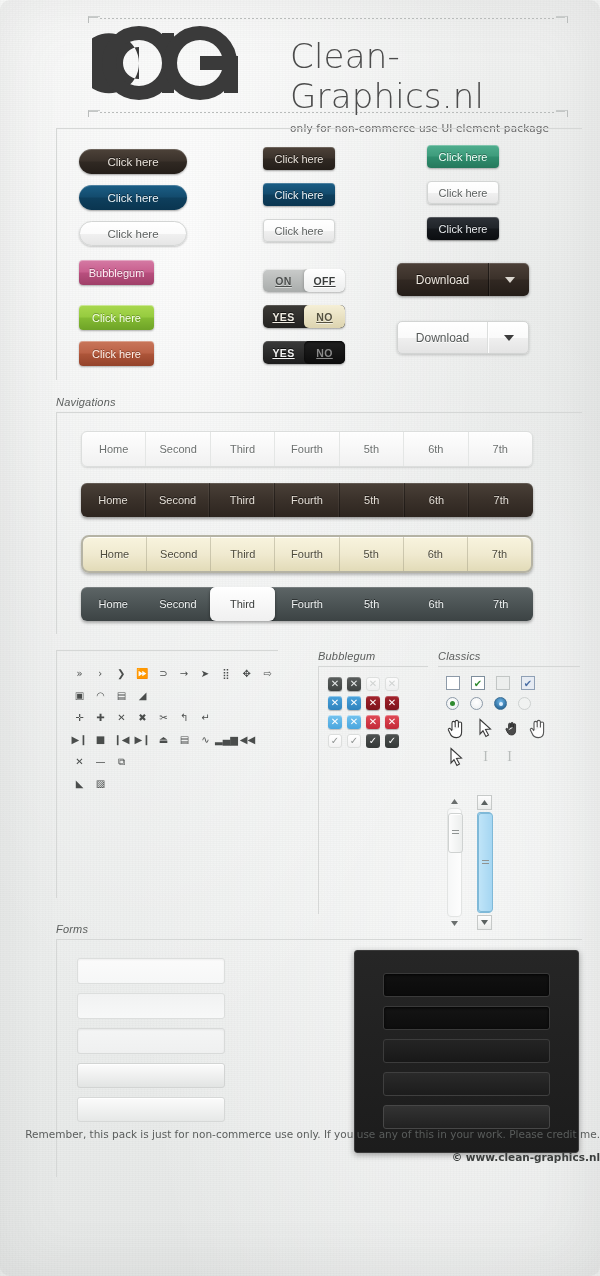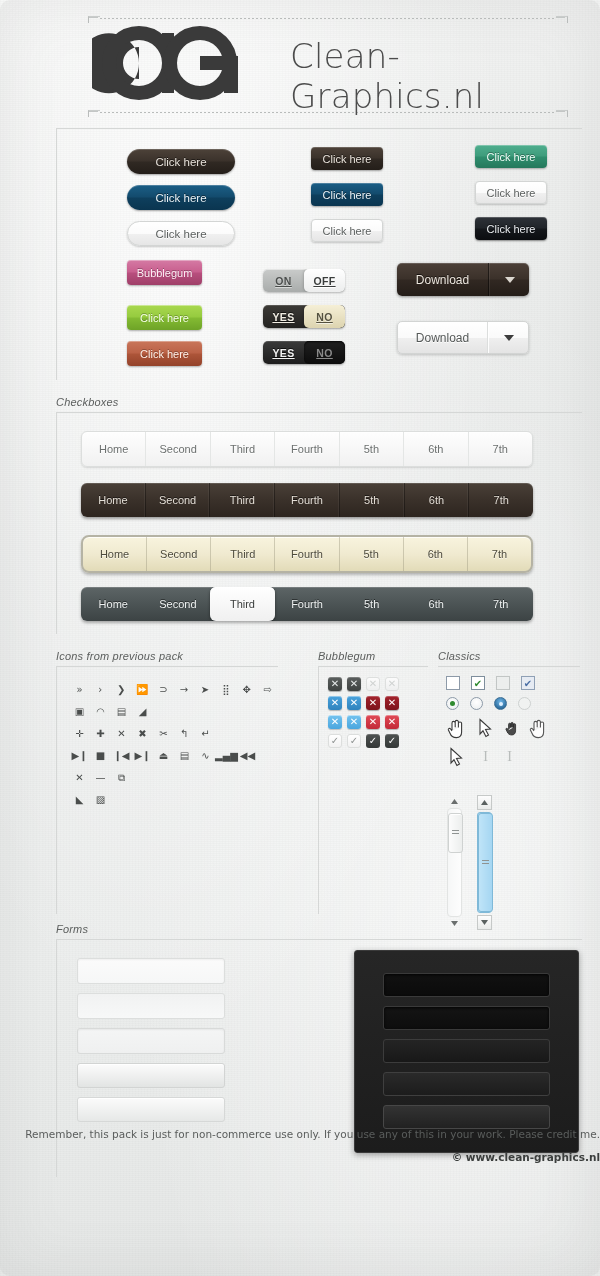--- a/index.html
+++ b/index.html
@@ -61,21 +61,21 @@
     border-left: 1px solid #d5d7d6;
     margin-left: 38px;
     position: relative;
   }
 
   
   #buttons-section .sec-box { height: 252px; }
   .btn-grid { position:relative; height: 100%; }
   .btn { border:0; cursor:pointer; font-family:"Liberation Sans", sans-serif;
          display:flex; align-items:center; justify-content:center; text-align:center;
-         position:absolute;margin-left:48px; }
+         position:absolute; }
 
   .b-pill { border-radius: 14px; width: 108px; height: 25px; font-size: 11.5px; }
   .b-rect { border-radius: 4px; width: 75px; height: 25px; font-size: 11px; }
   .b-mid  { border-radius: 4px; width: 72px; height: 23px; font-size: 11px; }
 
   .dark-brown { background: linear-gradient(180deg,#4d4239 0%, #3b322b 48%, #302923 52%, #241e19 100%);
                 color:#e8e2da; box-shadow: inset 0 1px 0 rgba(255,255,255,.18), 0 1px 2px rgba(0,0,0,.35); text-shadow:0 -1px 0 rgba(0,0,0,.6); }
   .dark-blue { background: linear-gradient(180deg,#1b5e86 0%, #134b6d 48%, #0e3f5d 52%, #0a3550 100%);
                color:#e9f2f7; box-shadow: inset 0 1px 0 rgba(255,255,255,.22), 0 1px 2px rgba(0,0,0,.35); text-shadow:0 -1px 0 rgba(0,0,0,.5);}
   .light-w { background: linear-gradient(180deg,#ffffff 0%, #fbfbfb 50%, #f0f0f0 52%, #e6e6e6 100%);
@@ -246,20 +246,21 @@
         <path d="M70 11 h12 v60 h-12 z" fill="#3a3a3a"></path>
         <circle cx="108" cy="41" r="30" fill="none" stroke="#3a3a3a" stroke-width="14"></circle>
         <rect x="108" y="34" width="38" height="14" fill="#3a3a3a"></rect>
         <rect x="132" y="34" width="14" height="37" fill="#3a3a3a"></rect>
         <rect x="63" y="0" width="22" height="82" fill="#ececec" opacity="0"></rect>
       </svg>
     </div>
 
     <div class="brand">
       <div class="brand-title">Clean-Graphics.nl</div>
+      <div class="brand-sub">only for non-commerce use UI element package</div>
     </div>
   </div>
 
   <div class="section" id="buttons-section">
     <div class="sec-box">
       <div class="btn-grid">
 
         <button class="btn b-pill dark-brown" style="left:22px;top:20px">Click here</button>
         <button class="btn b-pill dark-blue" style="left:22px;top:56px">Click here</button>
         <button class="btn b-pill light-w" style="left:22px;top:92px">Click here</button>
@@ -298,21 +299,21 @@
           <div class="lbl">Download</div>
           <div class="arr">
                 <span class="caret darkc"></span>
               </div>
         </div>
       </div>
     </div>
   </div>
 
   <div class="section" id="nav-section" style="margin-top:16px">
-    <div class="sec-label">Checkboxes</div>
+    <div class="sec-label">Navigations</div>
     <div class="sec-box">
       <div class="nav nav-white" style="top:18px" id="nav0">
             <div class="it">Home</div>
             <div class="it">Second</div>
             <div class="it">Third</div>
             <div class="it">Fourth</div>
             <div class="it">5th</div>
             <div class="it">6th</div>
             <div class="it">7th</div>
           </div>
@@ -342,21 +343,20 @@
             <div class="it">5th</div>
             <div class="it">6th</div>
             <div class="it">7th</div>
           </div>
     </div>
   </div>
 
   <div class="mid" style="margin-top:16px">
 
     <div class="mid-col" style="left:38px;width:222px">
-      <div class="sec-label">Icons from previous pack</div>
       <div class="mid-box" style="height:248px">
         <div class="icon-rows" id="icon-rows">
               <div class="icon-row">
                 <div class="icon-cell">»</div>
                 <div class="icon-cell">›</div>
                 <div class="icon-cell">❯</div>
                 <div class="icon-cell">⏩</div>
                 <div class="icon-cell">⊃</div>
                 <div class="icon-cell">→</div>
                 <div class="icon-cell">➤</div>

